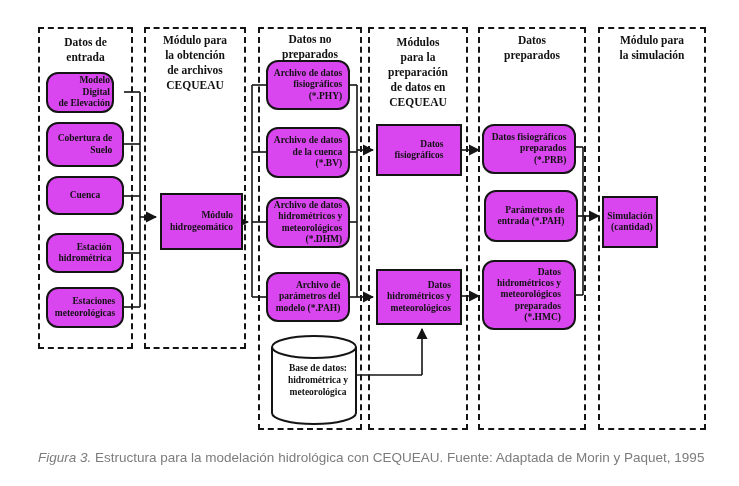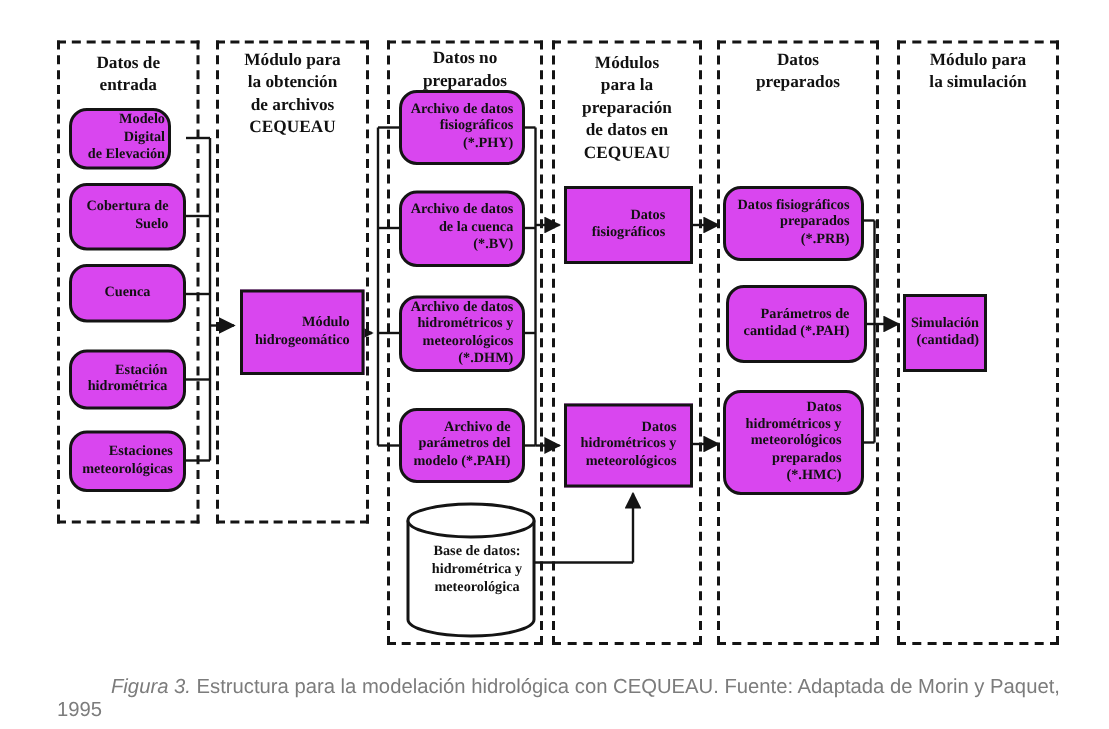--- a/index.html
+++ b/index.html
@@ -11,21 +11,21 @@
   .box{position:absolute;box-sizing:border-box;background:#d946ef;color:#111;
        display:flex;align-items:center;justify-content:center;text-align:right;
        font-weight:bold;font-size:9.5px;line-height:1.2;white-space:pre-line;padding:2px;}
   .rbox{border:2px solid #141414;border-radius:12px;}
   .sbox{border:2px solid #141414;border-radius:0;}
   .dbtext{position:absolute;box-sizing:border-box;color:#111;display:flex;align-items:center;justify-content:center;
           text-align:center;font-weight:bold;font-size:9.5px;line-height:1.25;white-space:pre-line;}
   svg.wires{position:absolute;left:0;top:0;pointer-events:none;}
   .caption{position:absolute;left:38px;top:450px;width:680px;font-family:"Liberation Sans","DejaVu Sans",sans-serif;
            font-size:13.5px;color:#7c7c7c;}
-  .caption .fig{font-style:italic;margin-left:36px;}
+  .caption .fig{font-style:italic;}
 </style>
 </head>
 <body>
 
 <div class="canvas">
 
   <div class="col" style="left:38px;top:27px;width:95px;height:322px"></div>
   <div class="col" style="left:144px;top:27px;width:102px;height:322px"></div>
   <div class="col" style="left:258px;top:27px;width:104px;height:403px"></div>
   <div class="col" style="left:368px;top:27px;width:100px;height:403px"></div>
@@ -138,21 +138,21 @@
   <div class="box sbox" style="left:376px;top:124px;width:86px;height:52px">Datos
 fisiográficos</div>
   <div class="box sbox" style="left:376px;top:269px;width:86px;height:56px">Datos
 hidrométricos y
 meteorológicos</div>
 
   <div class="box rbox" style="left:482px;top:124px;width:94px;height:50px">Datos fisiográficos
 preparados
 (*.PRB)</div>
   <div class="box rbox" style="left:484px;top:190px;width:94px;height:52px">Parámetros de
-cantidad (*.PAH)</div>
+entrada (*.PAH)</div>
   <div class="box rbox" style="left:482px;top:260px;width:94px;height:70px">Datos
 hidrométricos y
 meteorológicos
 preparados
 (*.HMC)</div>
 
   <div class="box sbox" style="left:602px;top:196px;width:56px;height:52px">Simulación
 (cantidad)</div>
 
   <div class="caption">

